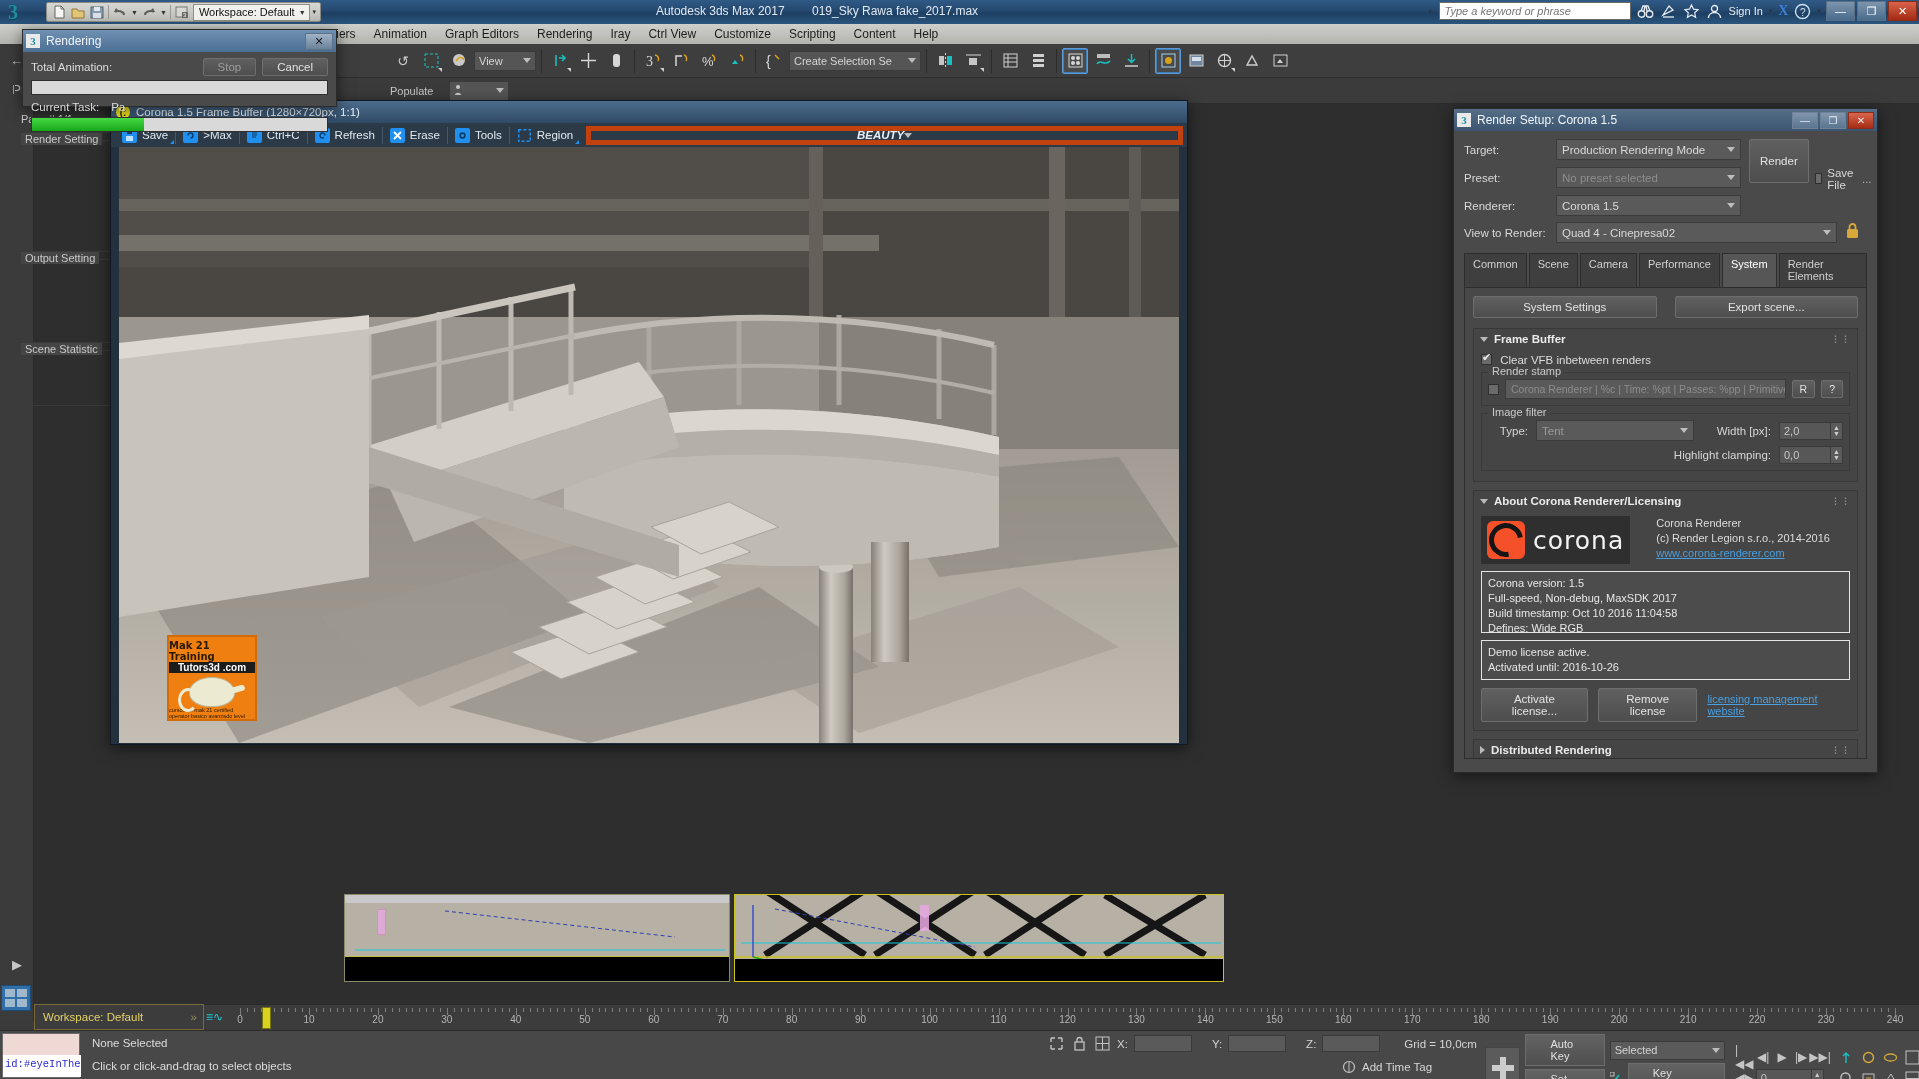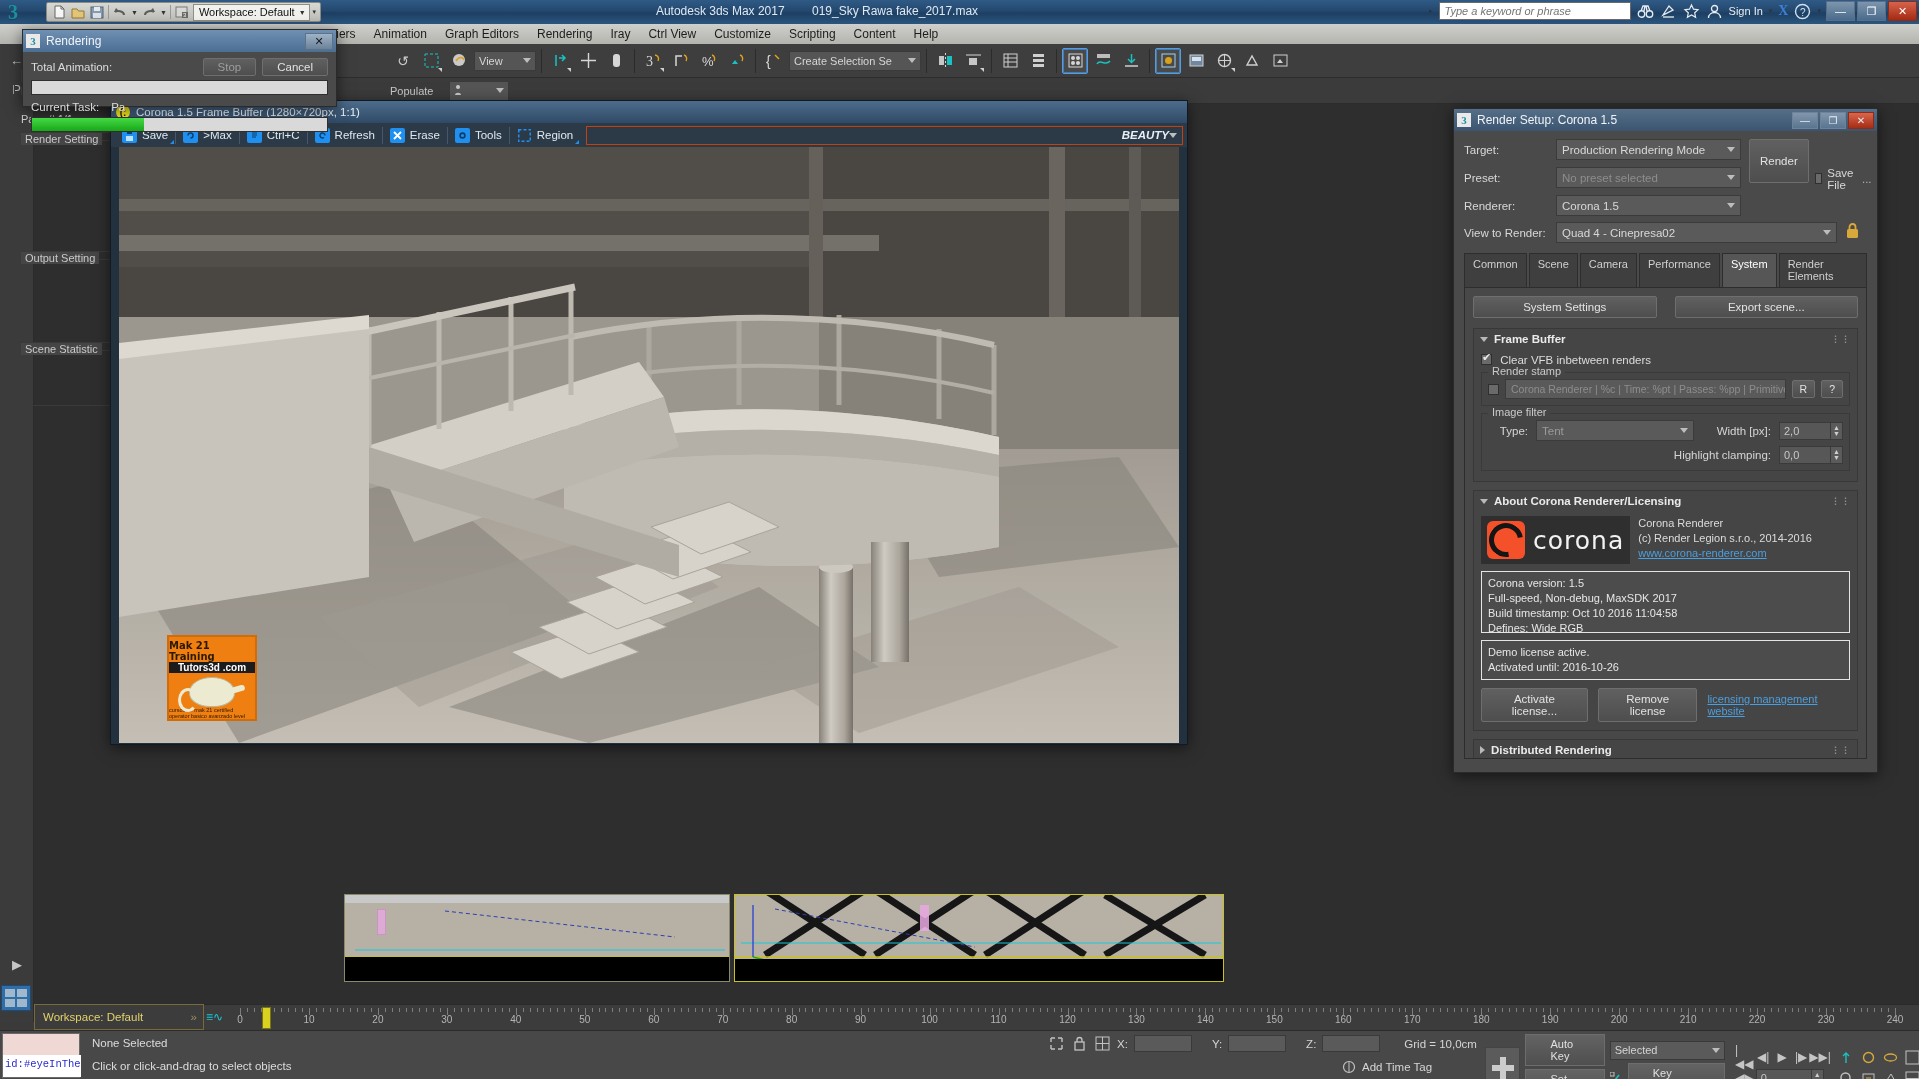--- a/index.html
+++ b/index.html
@@ -107,22 +107,22 @@
       gap:6px;padding:0 5px;color:#eaf1f7;font-size:11.5px;}
   .vfb-ico{width:14px;height:14px;border-radius:50%;background:#f4e21a;color:#222;font-size:10px;
       display:flex;align-items:center;justify-content:center;font-weight:bold;}
   .vfb-bar{height:24px;background:#2c3a48;display:flex;align-items:center;gap:0;padding:0 4px;}
   .vfb-btn{display:flex;align-items:center;gap:5px;padding:2px 7px;color:#dfe8f0;font-size:11.5px;position:relative;}
   .vfb-btn .gico{width:15px;height:15px;background:#1f8ff0;border-radius:2px;position:relative;
       display:flex;align-items:center;justify-content:center;color:#0c3d66;font-size:10px;font-weight:bold;}
   .vfb-btn .tri{position:absolute;right:1px;bottom:1px;width:0;height:0;
       border-left:4px solid transparent;border-bottom:4px solid #1f8ff0;}
   .vfb-sep{width:1px;height:17px;background:#44576b;}
-  .vfb-chan{flex:1;height:19px;background:#2c3a48;border:1px solid #c2410c;color:#e7eef5;font-size:11.5px;
-      font-style:italic;font-weight:bold;display:flex;align-items:center;justify-content:flex-end;padding:0 5px;margin-left:6px;}
+  .vfb-chan{flex:1;height:19px;background:#2c3a48;border:5px solid #c2410c;color:#e7eef5;font-size:11.5px;
+      font-style:italic;font-weight:bold;display:flex;align-items:center;justify-content:center;padding:0 18px;margin-left:6px;}
   .vfb-canvas{position:relative;width:1060px;height:596px;margin:0 auto;overflow:hidden;background:#8e8a84;}
 
   
   #render-setup{left:1453px;top:108px;width:425px;height:665px;}
   #render-setup .dlg-title{background:linear-gradient(to bottom,#566f88,#3b5470);}
   .rs-win{margin-left:auto;display:flex;gap:2px;}
   .rs-wb{width:26px;height:17px;border:1px solid #6e829a;font-size:10px;color:#e6ecf2;
       display:flex;align-items:center;justify-content:center;background:linear-gradient(to bottom,#8196ac,#5a7590);}
   .rs-wb.close{background:linear-gradient(to bottom,#d9664c,#a52d15);border-color:#8c2c18;}
   .rs-top{padding:8px 10px 4px 10px;}
@@ -872,21 +872,21 @@
         </div>
       </div>
 
       <div class="roll">
         <div class="roll-h">
           <span class="arrow"></span>
           <span>About Corona Renderer/Licensing</span>
           <span class="grip">⋮⋮</span>
         </div>
         <div class="roll-b">
-          <div style="display:flex;gap:8px;align-items:flex-start">
+          <div style="display:flex;gap:26px;align-items:flex-start">
             <div class="corona-logo">
               <span class="corona-mark"></span>
               <span class="corona-word">corona</span>
             </div>
             <div class="corona-meta">
               <div>Corona Renderer</div>
               <div>(c) Render Legion s.r.o., 2014-2016</div>
               <div class="link">www.corona-renderer.com</div>
             </div>
           </div>

